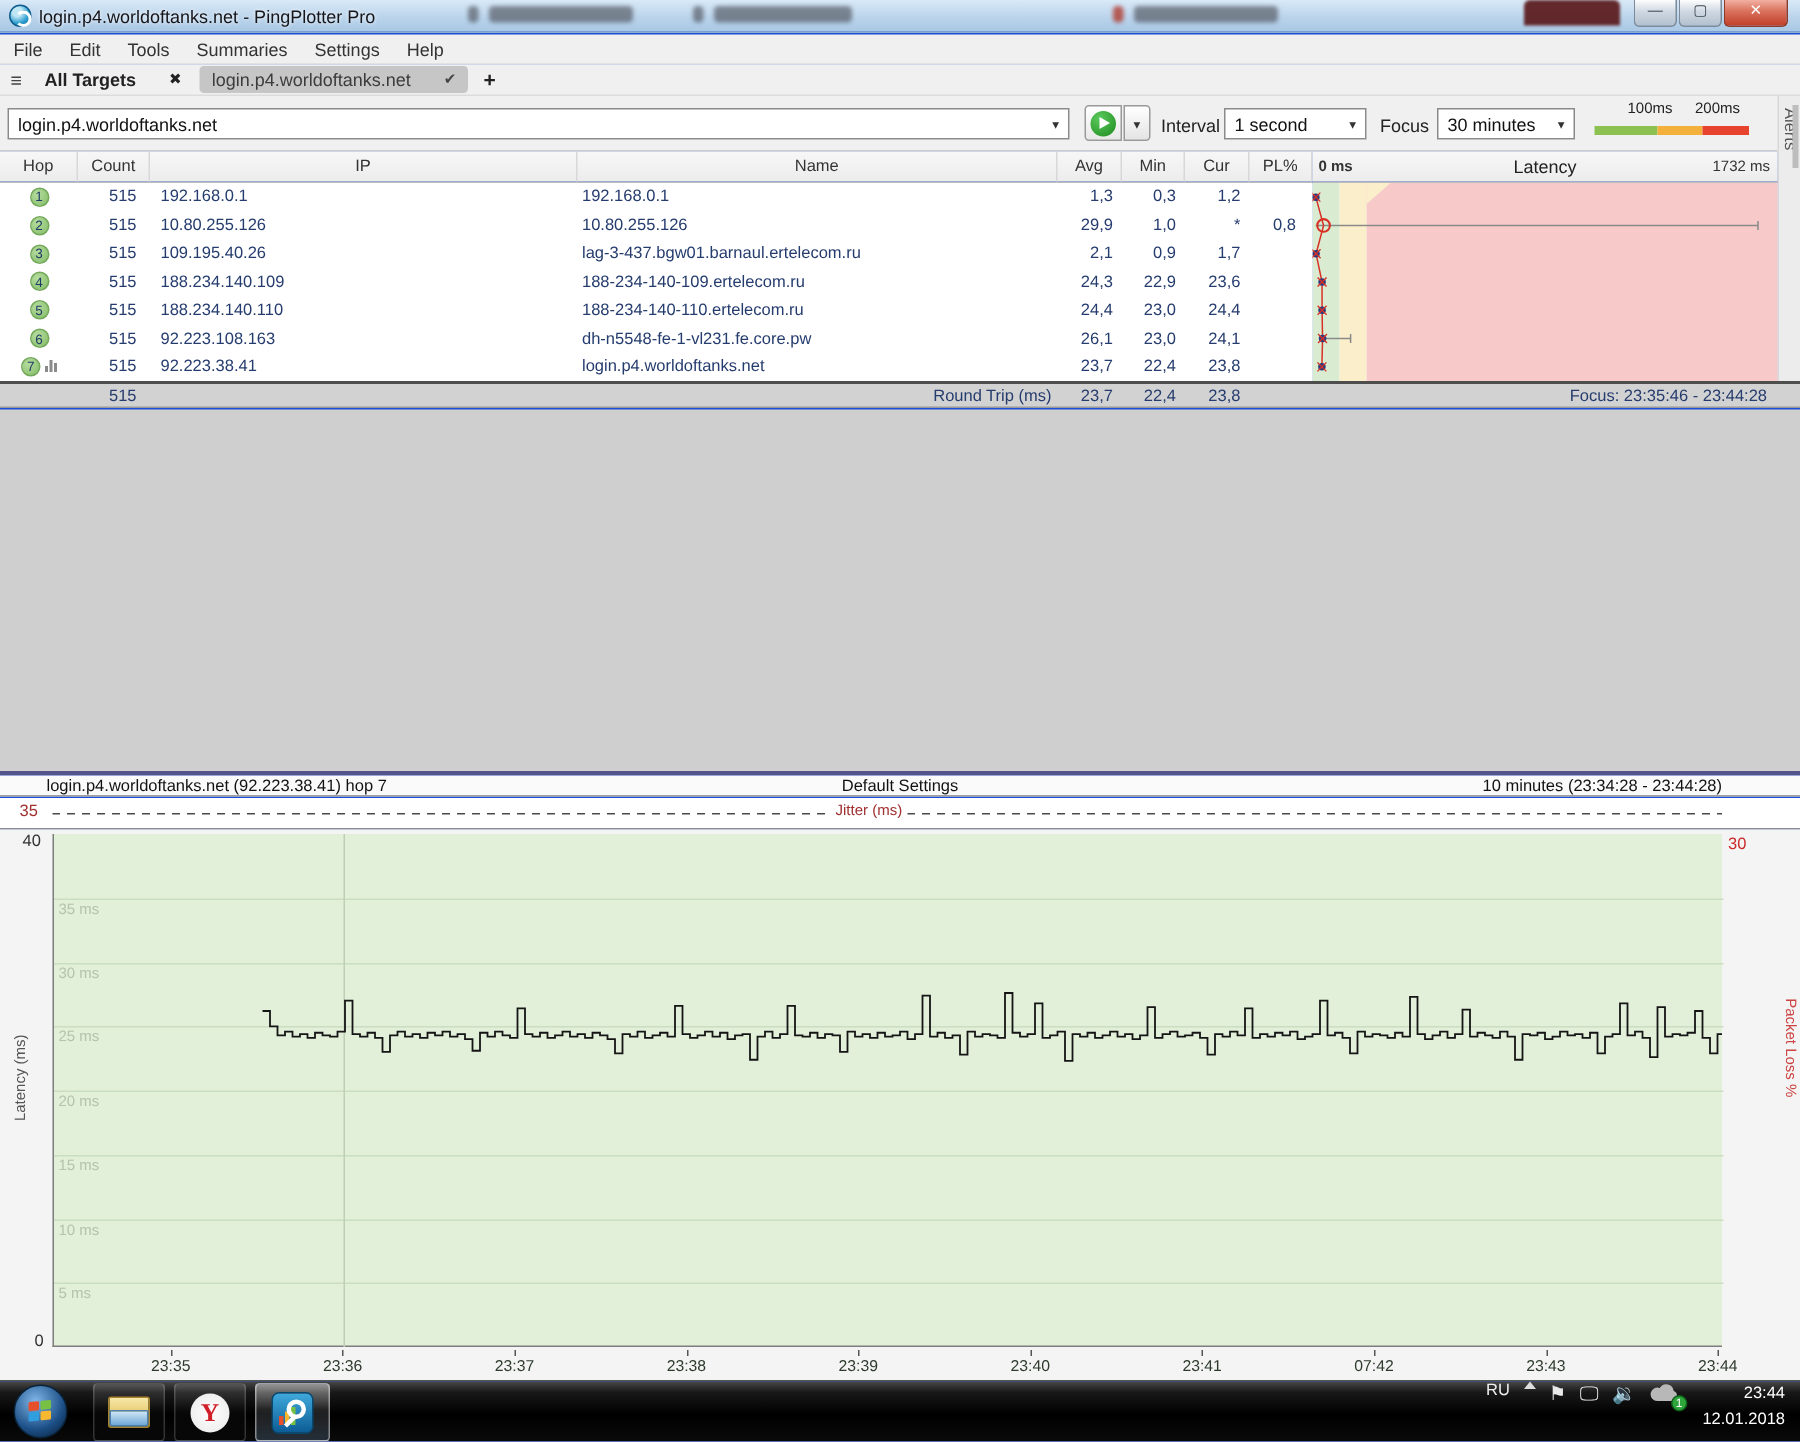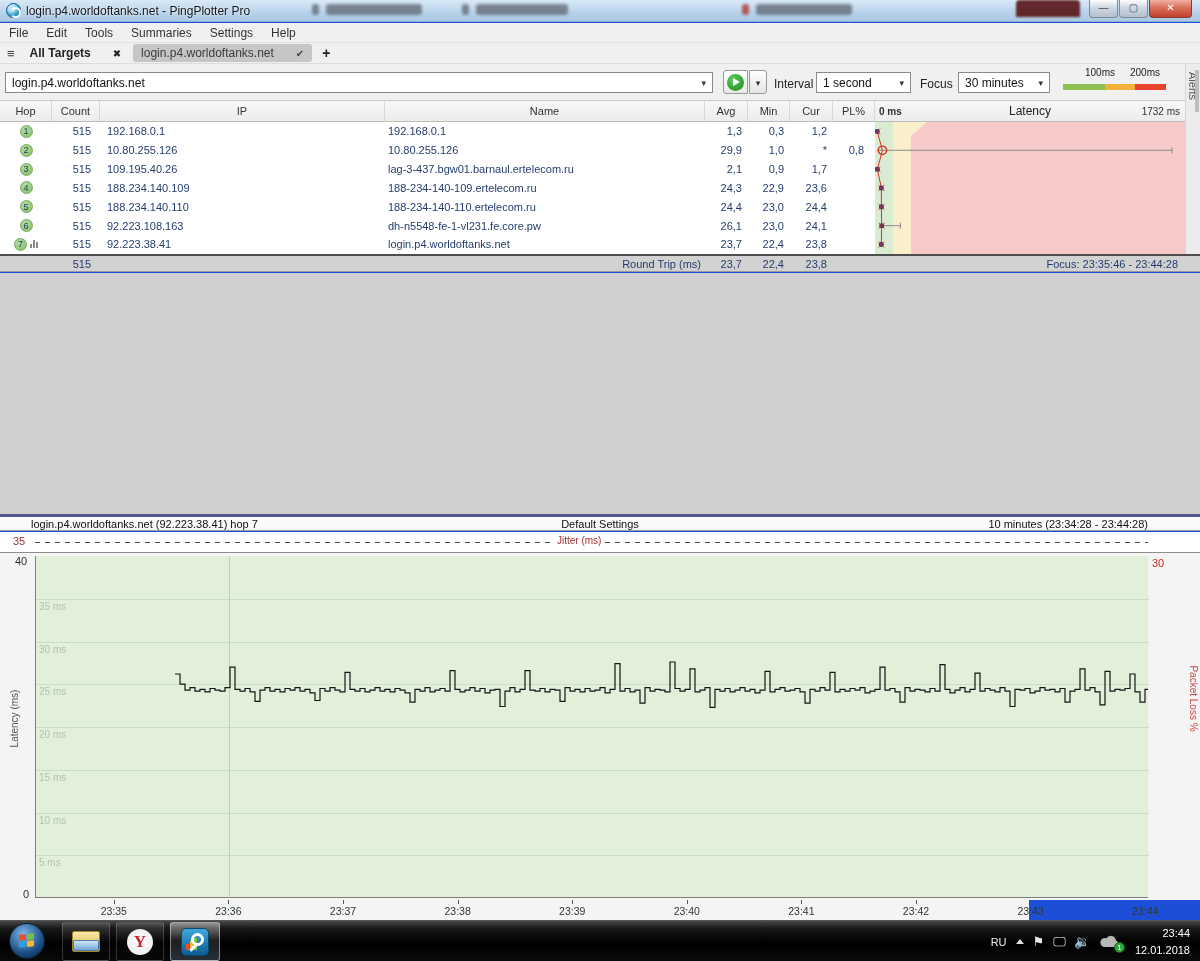--- a/index.html
+++ b/index.html
@@ -111,21 +111,21 @@
   .hgrid { position:absolute; left:0; width:1113px; height:1px; background:#cadec1; }
   .hgrid-label { position:absolute; left:3px; font-size:10px; color:#b3c4ab; }
   .vgrid { position:absolute; top:0; width:1px; height:342px; background:#bdd0b4; }
   .yl-top { position:absolute; left:15px; top:2px; font-size:11px; color:#333; }
   .yl-bottom { position:absolute; left:23px; top:335px; font-size:11px; color:#333; }
   .yr-top { position:absolute; left:1152px; top:4px; font-size:11px; color:#cc2a2a; }
   .ylat { position:absolute; left:-26px; top:160px; font-size:10px; color:#555; transform:rotate(-90deg); transform-origin:center; width:80px; text-align:center; }
   .ypl { position:absolute; left:1148px; top:140px; font-size:10px; color:#cc4444; transform:rotate(90deg); transform-origin:center; width:90px; text-align:center; }
   #trace-svg { position:absolute; left:35px; top:3px; }
 
-  .xaxis { position:absolute; left:0; top:900px; width:1029px; height:20px; background:#f4f4f4; }
+  .xaxis { position:absolute; left:0; top:900px; width:1200px; height:20px; background:#f4f4f4; }
   .xtick { position:absolute; top:0; width:1px; height:4px; background:#555; }
   .xlabel { position:absolute; top:5px; width:44px; margin-left:-22px; text-align:center; font-size:10.5px; color:#2d3a2d; }
 
   
   .taskbar { position:absolute; left:0; top:920px; width:1200px; height:41px;
     background:linear-gradient(#484848,#181818 18%,#000 55%,#0a0a0a); border-top:1px solid #555; }
   .start-orb { position:absolute; left:9px; top:2px; width:36px; height:36px; border-radius:50%;
     background:radial-gradient(circle at 40% 30%, #7fb6e8, #1c4f86 60%, #06182e); border:1px solid #0a2238; display:flex; align-items:center; justify-content:center; }
   .flag { width:16px; height:14px; display:grid; grid-template-columns:7px 7px; grid-template-rows:6px 6px; gap:1px; transform:skewY(-6deg); }
   .flag i { border-radius:1px; display:block; }
@@ -135,21 +135,21 @@
   .task-btn.active { background:linear-gradient(rgba(255,255,255,.45),rgba(255,255,255,.12) 45%,rgba(120,160,200,.25)); border-color:rgba(255,255,255,.45); }
   .folder-ico { position:relative; width:28px; height:21px; }
   .folder-back { position:absolute; left:0; top:0; width:28px; height:21px; border-radius:2px; background:linear-gradient(#f7e8a8,#d9b13f); border:1px solid #a8842c; }
   .folder-front { position:absolute; left:1px; top:9px; width:26px; height:11px; border-radius:1px 1px 2px 2px; background:linear-gradient(#cfe6f7,#6fa8d6); border:1px solid #4a7fae; }
   .ya-ico { width:26px; height:26px; border-radius:50%; background:radial-gradient(#ffffff,#e8e8e8); display:flex; align-items:center; justify-content:center; color:#d1202a; font-weight:bold; font-size:17px; font-family:"Liberation Serif", serif; }
   .pp-ico { position:relative; width:28px; height:28px; border-radius:5px; background:linear-gradient(#3fa9dc,#0c5c94); border:1px solid #09486f; }
   .pp-ico .lens { position:absolute; right:4px; top:4px; width:13px; height:13px; border:3px solid #fff; border-radius:50%; }
   .pp-ico .handle { position:absolute; right:13px; bottom:3px; width:3px; height:9px; background:#fff; transform:rotate(45deg); }
   .pp-ico .b1,.pp-ico .b2,.pp-ico .b3 { position:absolute; left:4px; width:3px; background:#fff; bottom:5px; }
   .pp-ico .b1{height:6px; background:#e8502c;} .pp-ico .b2{left:8px; height:9px; background:#f7b72e;} .pp-ico .b3{left:12px; height:12px; background:#77c043;}
-  .tray { position:absolute; right:0; top:0; height:41px; display:flex; align-items:center; gap:9px; padding-right:10px; color:#fff; }
+  .tray { position:absolute; right:0; top:0; height:41px; display:flex; align-items:flex-start; gap:9px; padding-right:10px; color:#fff; }
   .tray-lang { font-size:11px; color:#eee; }
   .tray-caret { width:0; height:0; border-left:4px solid transparent; border-right:4px solid transparent; border-bottom:5px solid #ddd; }
   .tray-glyph { font-size:13px; color:#e8e8e8; }
   .cloud-wrap { position:relative; }
   .badge { position:absolute; right:-5px; bottom:-3px; width:11px; height:11px; border-radius:50%; background:#2fa63c; border:1px solid #0d5e17; color:#fff; font-size:8px; line-height:10px; text-align:center; }
   .clock { text-align:right; font-size:11px; color:#fff; line-height:1.5; padding-left:6px; }
 </style>
 </head>
 <body>
 
@@ -432,21 +432,21 @@
       <span class="xlabel" style="left: 343px;">23:37</span>
       <div class="xtick" style="left: 457.6px;"></div>
       <span class="xlabel" style="left: 457.6px;">23:38</span>
       <div class="xtick" style="left: 572.2px;"></div>
       <span class="xlabel" style="left: 572.2px;">23:39</span>
       <div class="xtick" style="left: 686.8px;"></div>
       <span class="xlabel" style="left: 686.8px;">23:40</span>
       <div class="xtick" style="left: 801.4px;"></div>
       <span class="xlabel" style="left: 801.4px;">23:41</span>
       <div class="xtick" style="left: 916px;"></div>
-      <span class="xlabel" style="left: 916px;">23:42</span>
+      <span class="xlabel" style="left: 916px;">07:42</span>
       <div class="xtick" style="left: 1030.6px;"></div>
       <span class="xlabel" style="left: 1030.6px;">23:43</span>
       <div class="xtick" style="left: 1145.2px;"></div>
       <span class="xlabel" style="left: 1145.2px;">23:44</span>
     </div>
 
   <div class="taskbar">
     <div class="start-orb">
       <div class="flag">
           <i class="f1"></i>

